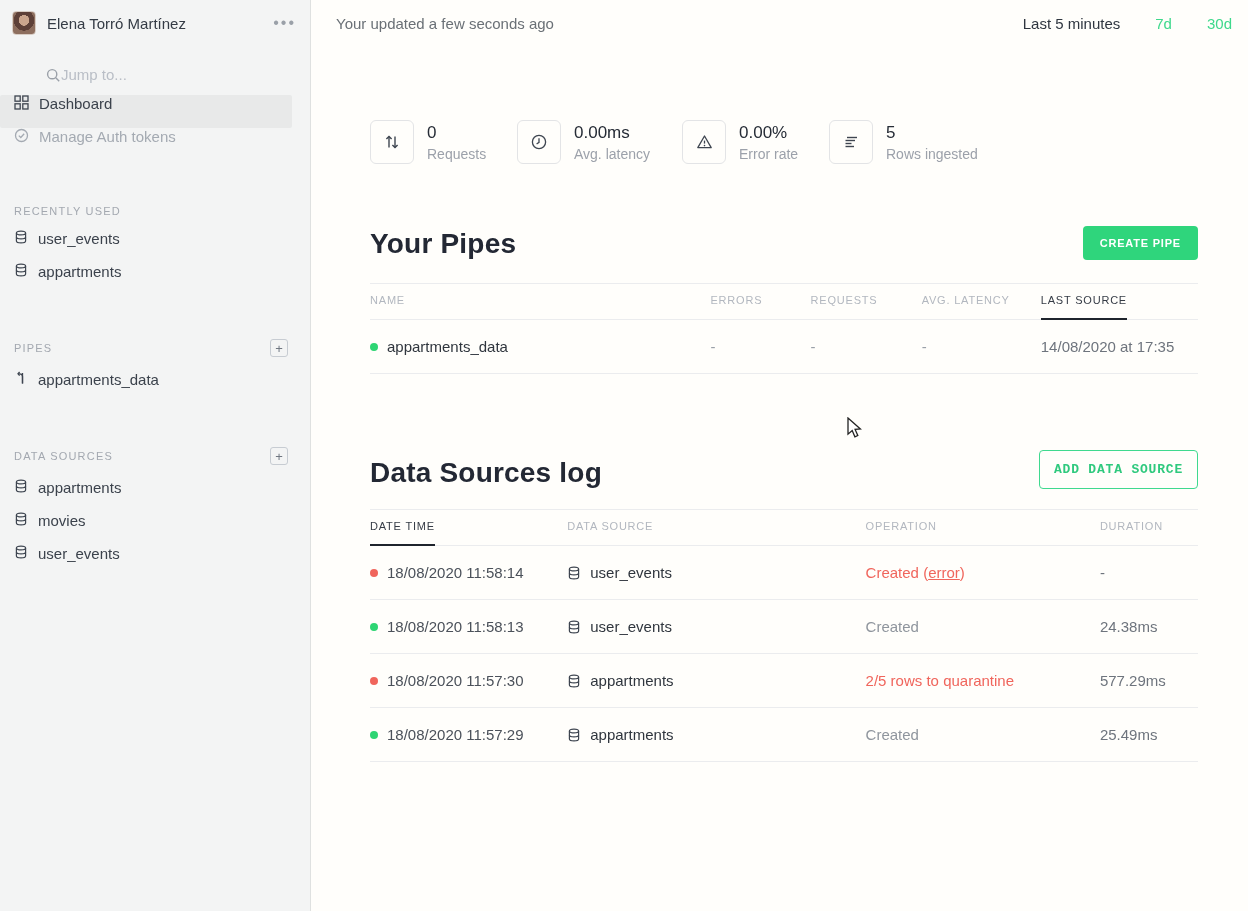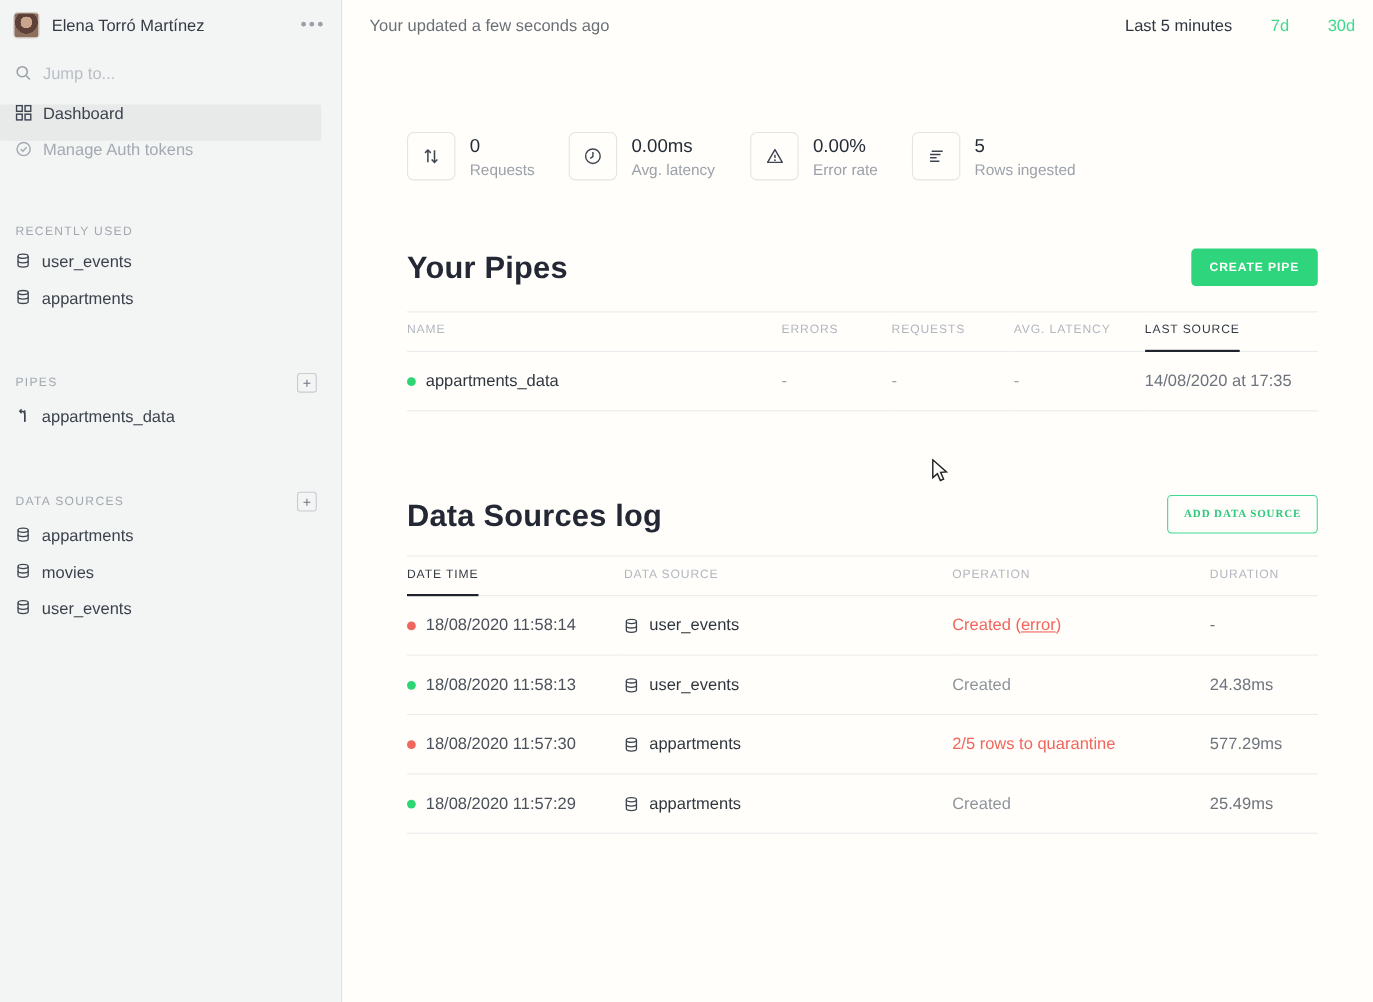--- a/index.html
+++ b/index.html
@@ -8,21 +8,21 @@
   .app { display:flex; width:1248px; height:911px; position:relative; }
 
   
   .sidebar { width:311px; min-width:311px; background:#f3f4f4; border-right:1px solid #dfe1e0; padding-top:8px; }
   .user-row { display:flex; align-items:center; height:30px; padding:0 14px 0 12px; }
   .avatar { width:24px; height:24px; border-radius:4px; margin-right:11px;
             background: radial-gradient(circle at 50% 38%, #caa58d 0 30%, #5d4038 31% 58%, #8d6e5e 59% 100%);
             border:1px solid #d8cdc5; }
   .user-name { font-size:15px; color:#343b45; flex:1; }
   .dots { color:#9aa0a8; font-size:16px; letter-spacing:2px; cursor:pointer; line-height:10px; }
-  .search-row { display:flex; align-items:flex-start; gap:10px; padding:0 14px; margin-top:21px; height:24px; }
+  .search-row { display:flex; align-items:flex-end; padding:0 14px; margin-top:21px; height:24px;margin-left:32px; }
   .search-row input { border:none; background:transparent; outline:none; font-size:15px; color:#343b45; width:240px;
                       font-family:"Liberation Sans", sans-serif; }
   .search-row input::placeholder { color:#b9bec6; }
   .side-item { display:flex; align-items:flex-start; gap:10px; height:33px; padding-left:14px; font-size:15px; color:#3b424c; cursor:pointer; }
   .side-item.active { background:#e8e9e9; margin-right:18px; border-radius:2px; }
   .side-item.muted { color:#a4aab2; }
   .nav-block { margin-top:12px; }
   .section-title { display:flex; align-items:center; justify-content:space-between; padding:0 22px 0 14px;
                    font-size:11px; letter-spacing:1.2px; color:#a3a8b0; height:20px; }
   .sec-recent { margin-top:36px;align-items:flex-end; }
@@ -50,22 +50,22 @@
   .stat-text { display:flex; flex-direction:column; gap:3px; }
   .stat-value { font-size:17px; color:#262c36; }
   .stat-label { font-size:14px; color:#9ca1aa; }
 
   .section-head { display:flex; align-items:flex-end; justify-content:space-between; }
   .head-pipes { margin-top:62px; }
   .head-ds { margin-top:76px; }
   h1 { font-size:28px; font-weight:700; color:#232834; letter-spacing:0.2px; }
   .btn-solid { background:#2fd57c; color:#ffffff; border:none; border-radius:4px; font-size:11px; font-weight:700;
                letter-spacing:0.8px; padding:11px 17px; cursor:pointer; font-family:"Liberation Sans", sans-serif; }
-  .btn-outline { background:#fffefb; color:#2fc97e; border:1px solid #3fd98f; border-radius:4px; font-size:10px; font-weight:700;
-                 letter-spacing:0.8px; padding:11px 14px; cursor:pointer; font-family:Liberation Serif, serif; }
+  .btn-outline { background:#fffefb; color:#2fc97e; border:1px solid #3fd98f; border-radius:4px; font-size:13px; font-weight:700;
+                 letter-spacing:0.8px; padding:11px 14px; cursor:pointer; font-family:Liberation Mono, monospace; }
 
   table { width:100%; border-collapse:collapse; table-layout:fixed; }
   .tbl-pipes { margin-top:23px; }
   .tbl-ds { margin-top:20px; }
   th { font-size:11px; font-weight:400; letter-spacing:0.8px; color:#b2b7bf; text-align:left; vertical-align:bottom;
        padding:10px 8px 13px 0; border-top:1px solid #ebecee; border-bottom:1px solid #ebecee; }
   th.sorted { color:#363c46; }
   th.sorted .th-label { border-bottom:2px solid #1f242c; padding-bottom:12px; }
   td { font-size:15px; padding:18px 8px 18px 0; border-bottom:1px solid #ebecee; color:#30363e; vertical-align:middle; }
   td.dim { color:#9aa0a8; }

